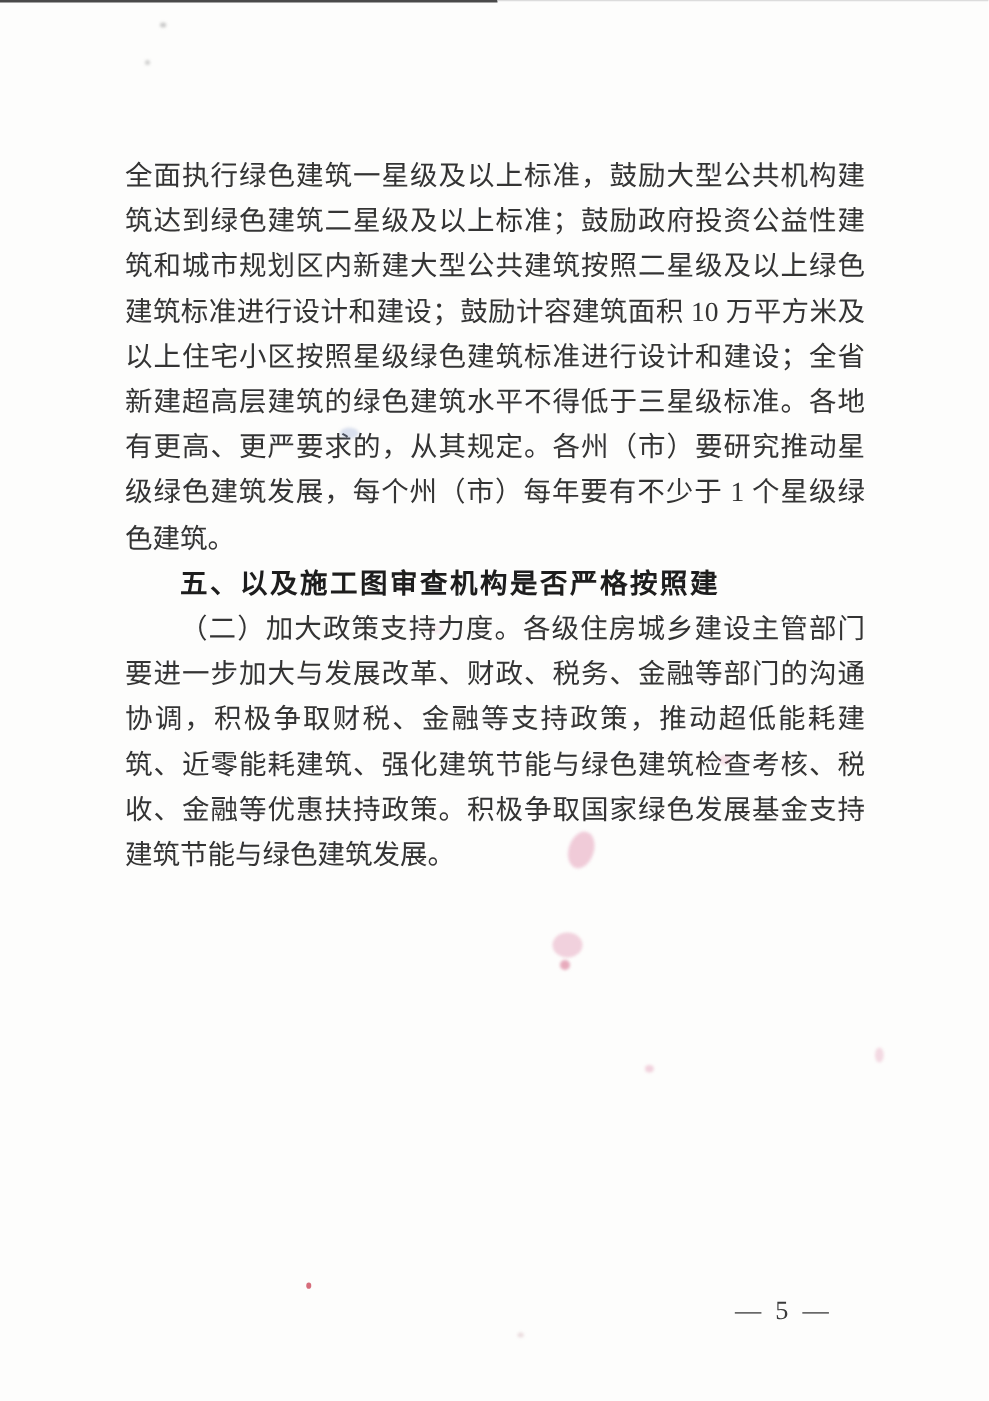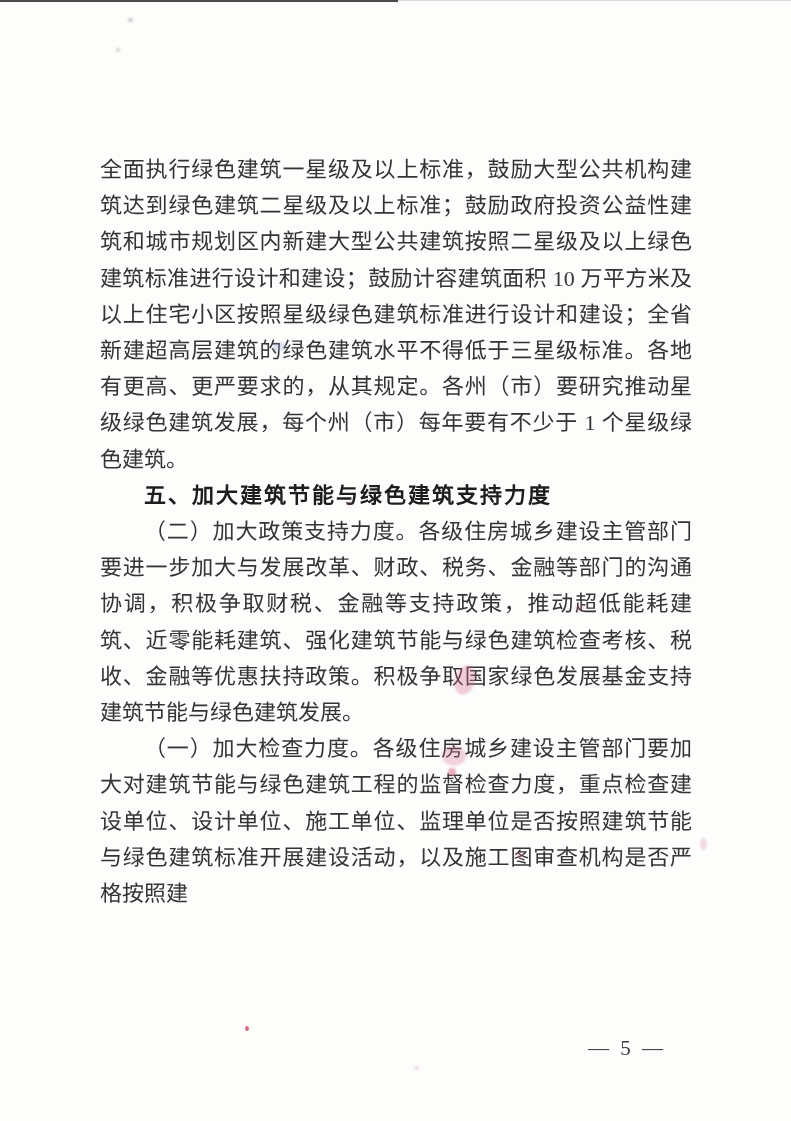--- a/index.html
+++ b/index.html
@@ -24,21 +24,21 @@
   }
   .edge-light {
     position: absolute;
     left: 398px; top: 0;
     width: 393px; height: 1px;
     background: #dcdcdc;
   }
   .text-block {
     position: absolute;
     left: 100px;
-    top: 152px;
+    top: 123px;
     width: 592px;
     font-size: 22px;
     line-height: 36.2px;
     color: #343434;
     text-align: justify;
     text-justify: inter-ideograph;
   }
   .para {
     margin: 0;
     text-indent: 2em;
@@ -90,27 +90,26 @@
 <body>
 
 <div class="page">
 
   <div class="edge-dark"></div>
   <div class="edge-light"></div>
 
   <main class="text-block">
     <p class="para continuation">全面执行绿色建筑一星级及以上标准，鼓励大型公共机构建筑达到绿色建筑二星级及以上标准；鼓励政府投资公益性建筑和城市规划区内新建大型公共建筑按照二星级及以上绿色建筑标准进行设计和建设；鼓励计容建筑面积 10 万平方米及以上住宅小区按照星级绿色建筑标准进行设计和建设；全省新建超高层建筑的绿色建筑水平不得低于三星级标准。各地有更高、更严要求的，从其规定。各州（市）要研究推动星级绿色建筑发展，每个州（市）每年要有不少于 1 个星级绿色建筑。</p>
 
-    <h2 class="heading">五、加大建筑节能与绿色建筑支持力度</h2>
+    <h2 class="heading">五、以及施工图审查机构是否严格按照建</h2>
 
 
     <p class="para">（二）加大政策支持力度。各级住房城乡建设主管部门要进一步加大与发展改革、财政、税务、金融等部门的沟通协调，积极争取财税、金融等支持政策，推动超低能耗建筑、近零能耗建筑、强化建筑节能与绿色建筑检查考核、税收、金融等优惠扶持政策。积极争取国家绿色发展基金支持建筑节能与绿色建筑发展。</p>
 
 
-    <p class="para">（一）加大检查力度。各级住房城乡建设主管部门要加大对建筑节能与绿色建筑工程的监督检查力度，重点检查建设单位、设计单位、施工单位、监理单位是否按照建筑节能与绿色建筑标准开展建设活动，以及施工图审查机构是否严格按照建</p>
   </main>
 
   <div class="page-number">— 5 —</div>
 
   <div class="speck sp1"></div>
   <div class="speck sp2"></div>
   <div class="speck sp3"></div>
   <div class="speck sp4"></div>
   <div class="speck sp5"></div>
   <div class="speck sp6"></div>

